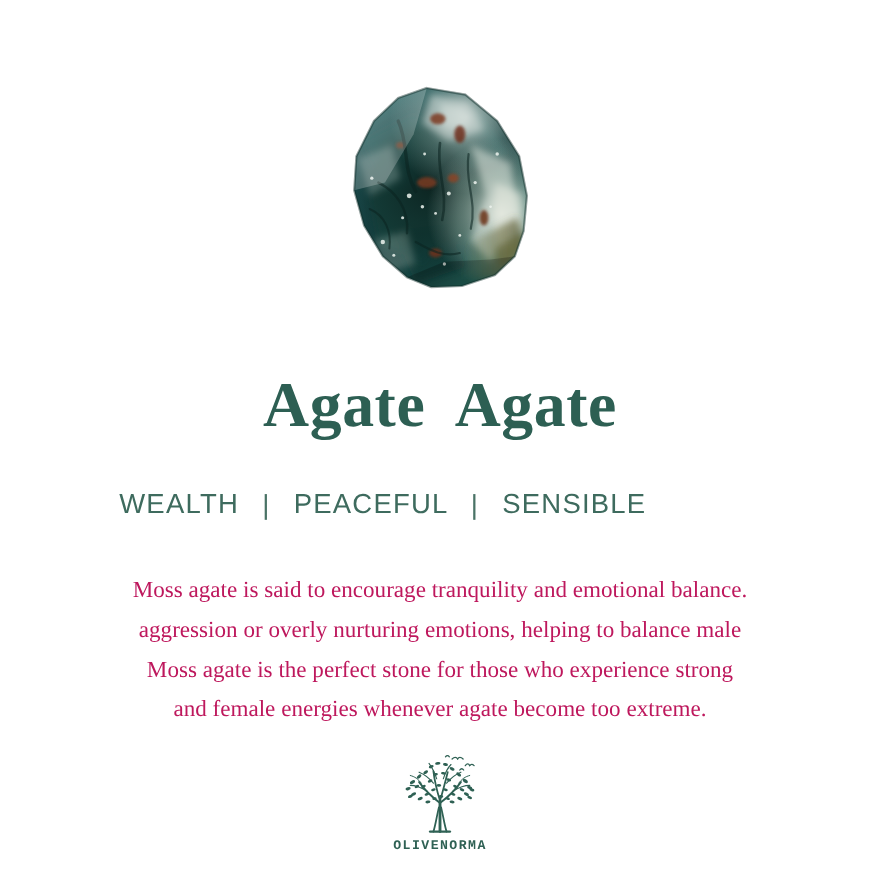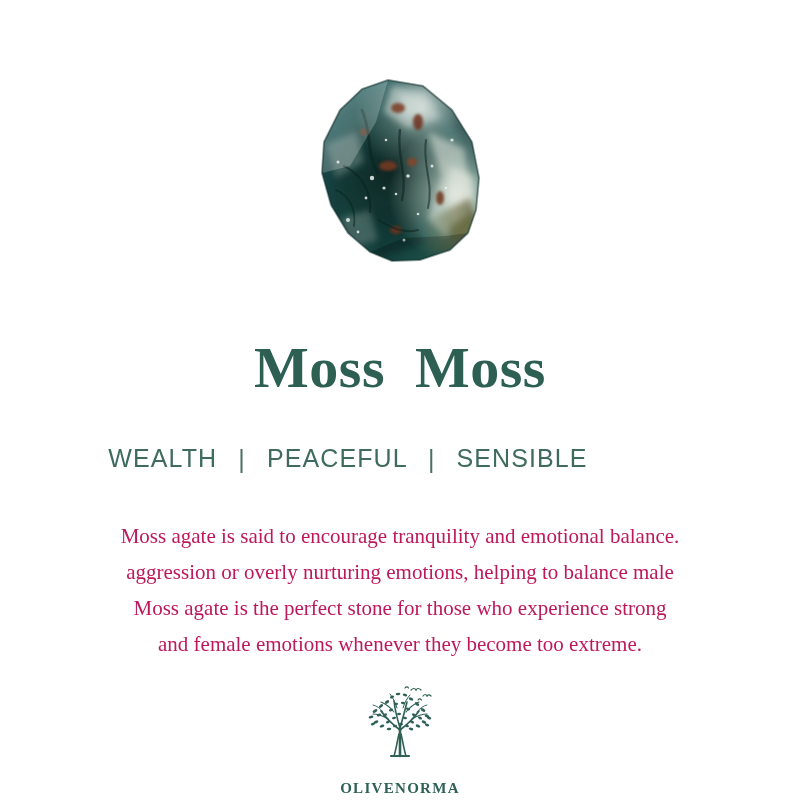--- a/index.html
+++ b/index.html
@@ -89,23 +89,23 @@
     position: absolute;
     left: 0;
     top: 684px;
     width: 800px;
     display: flex;
     flex-direction: column;
     align-items: center;
   }
   .logo-mark { display: block; }
   .logo-text {
-    margin-top: 20px;
-    font-family: Liberation Serif, serif;
-    font-size: 15px;
+    margin-top: 2px;
+    font-family: Liberation Mono, monospace;
+    font-size: 12px;
     font-weight: 700;
     letter-spacing: 1.3px;
     color: #2f6154;
   }
 </style>
 </head>
 <body>
 
 <div class="page">
 
@@ -236,35 +236,35 @@
           <path d="M168 163 L150 180 L120 190 L92 191 L70 182 L104 168 L146 166 Z" fill="#000000"></path>
         </g>
       </g>
 
       <path d="M88 10 L123 16 L152 40 L172 72 L179 108 L176 140
                L168 163 L150 180 L120 190 L92 191 L70 182
                L48 163 L31 135 L22 103 L24 72 L40 40 L62 19 Z" fill="none" stroke="#0e2a26" stroke-width="2" opacity="0.45"></path>
     </svg>
   </div>
 
-  <div class="title">Moss  Moss</div>
+  <div class="title">Agate  Agate</div>
 
   <div class="subtitle">
     <span class="kw">WEALTH</span>
     <span class="sep">|</span>
     <span class="kw">PEACEFUL</span>
     <span class="sep">|</span>
     <span class="kw">SENSIBLE</span>
   </div>
 
   <div class="body-copy">
     <span class="ln">Moss agate is said to encourage tranquility and emotional balance.</span>
     <span class="ln">aggression or overly nurturing emotions, helping to balance male</span>
     <span class="ln">Moss agate is the perfect stone for those who experience strong</span>
-    <span class="ln">and female emotions whenever they become too extreme.</span>
+    <span class="ln">and female energies whenever agate become too extreme.</span>
   </div>
 
   <div class="logo">
     <svg class="logo-mark" width="78" height="76" viewBox="0 0 78 76">
       <g stroke="#2f6154" fill="none" stroke-linecap="round" stroke-width="1.15">
 
         <path d="M39 72 L39 44" stroke-width="2.6"></path>
         <path d="M33 72 C35 66, 36 58, 38 50" stroke-width="1.6"></path>
         <path d="M45 72 C43 66, 42 58, 40 50" stroke-width="1.6"></path>
 

